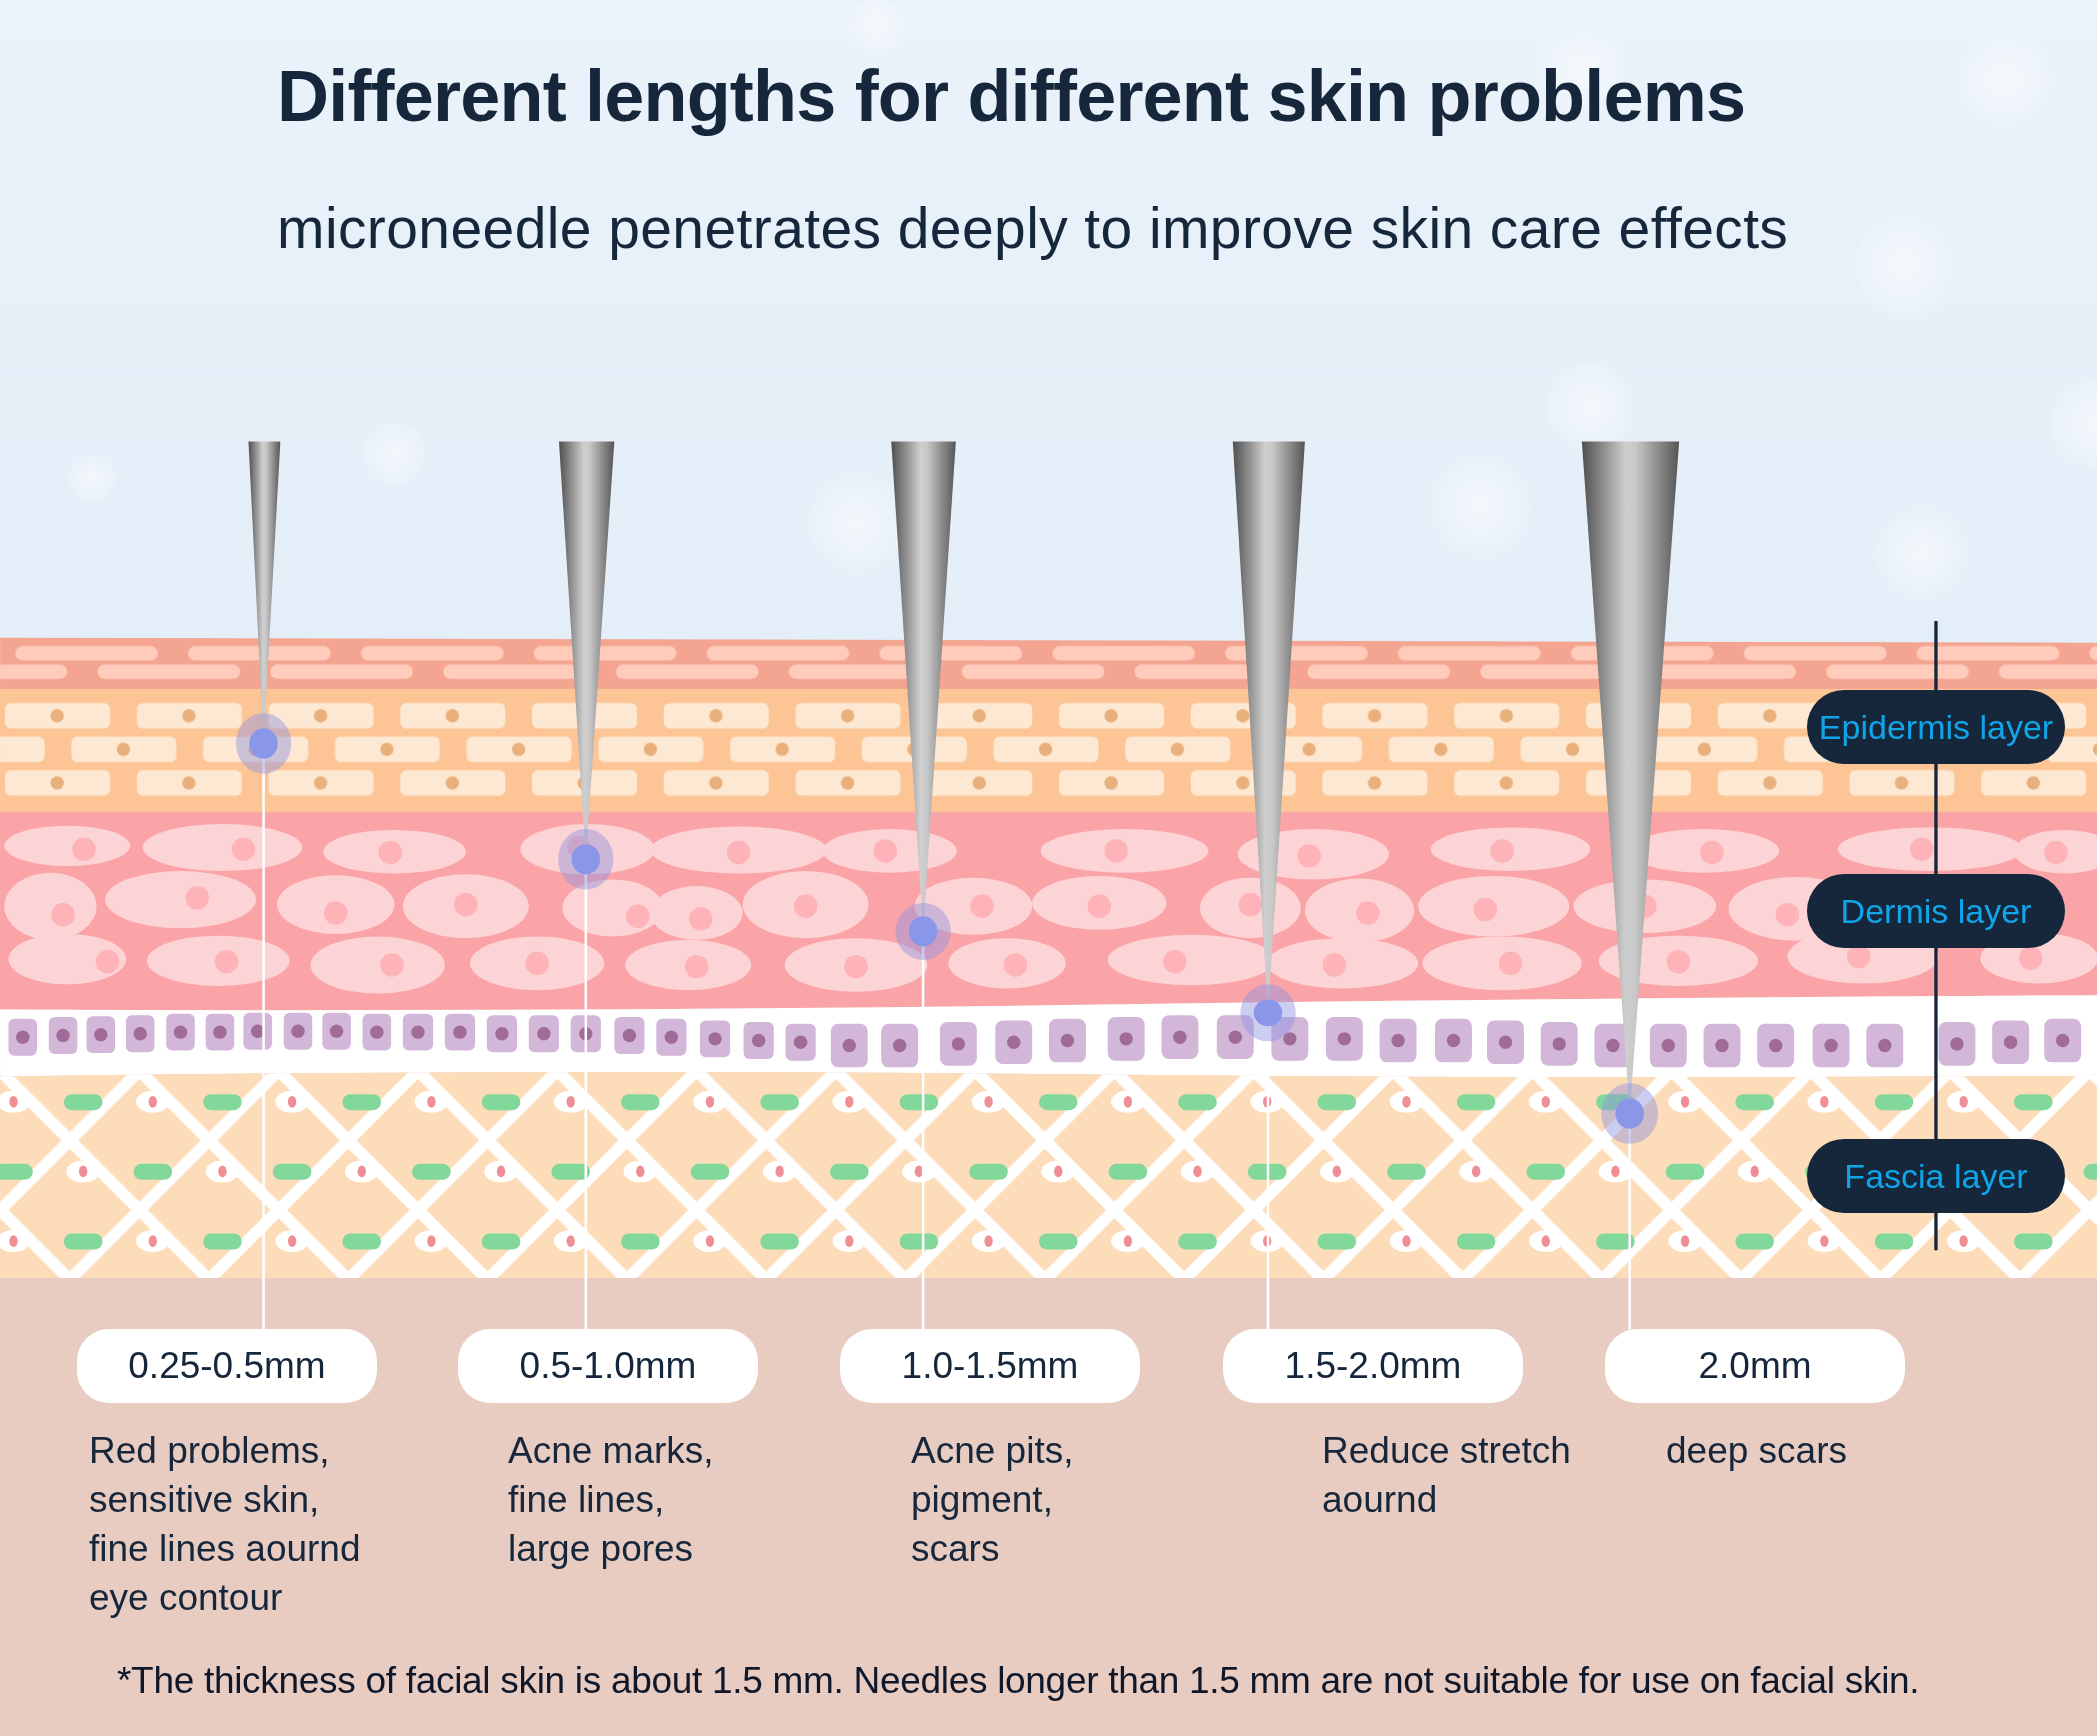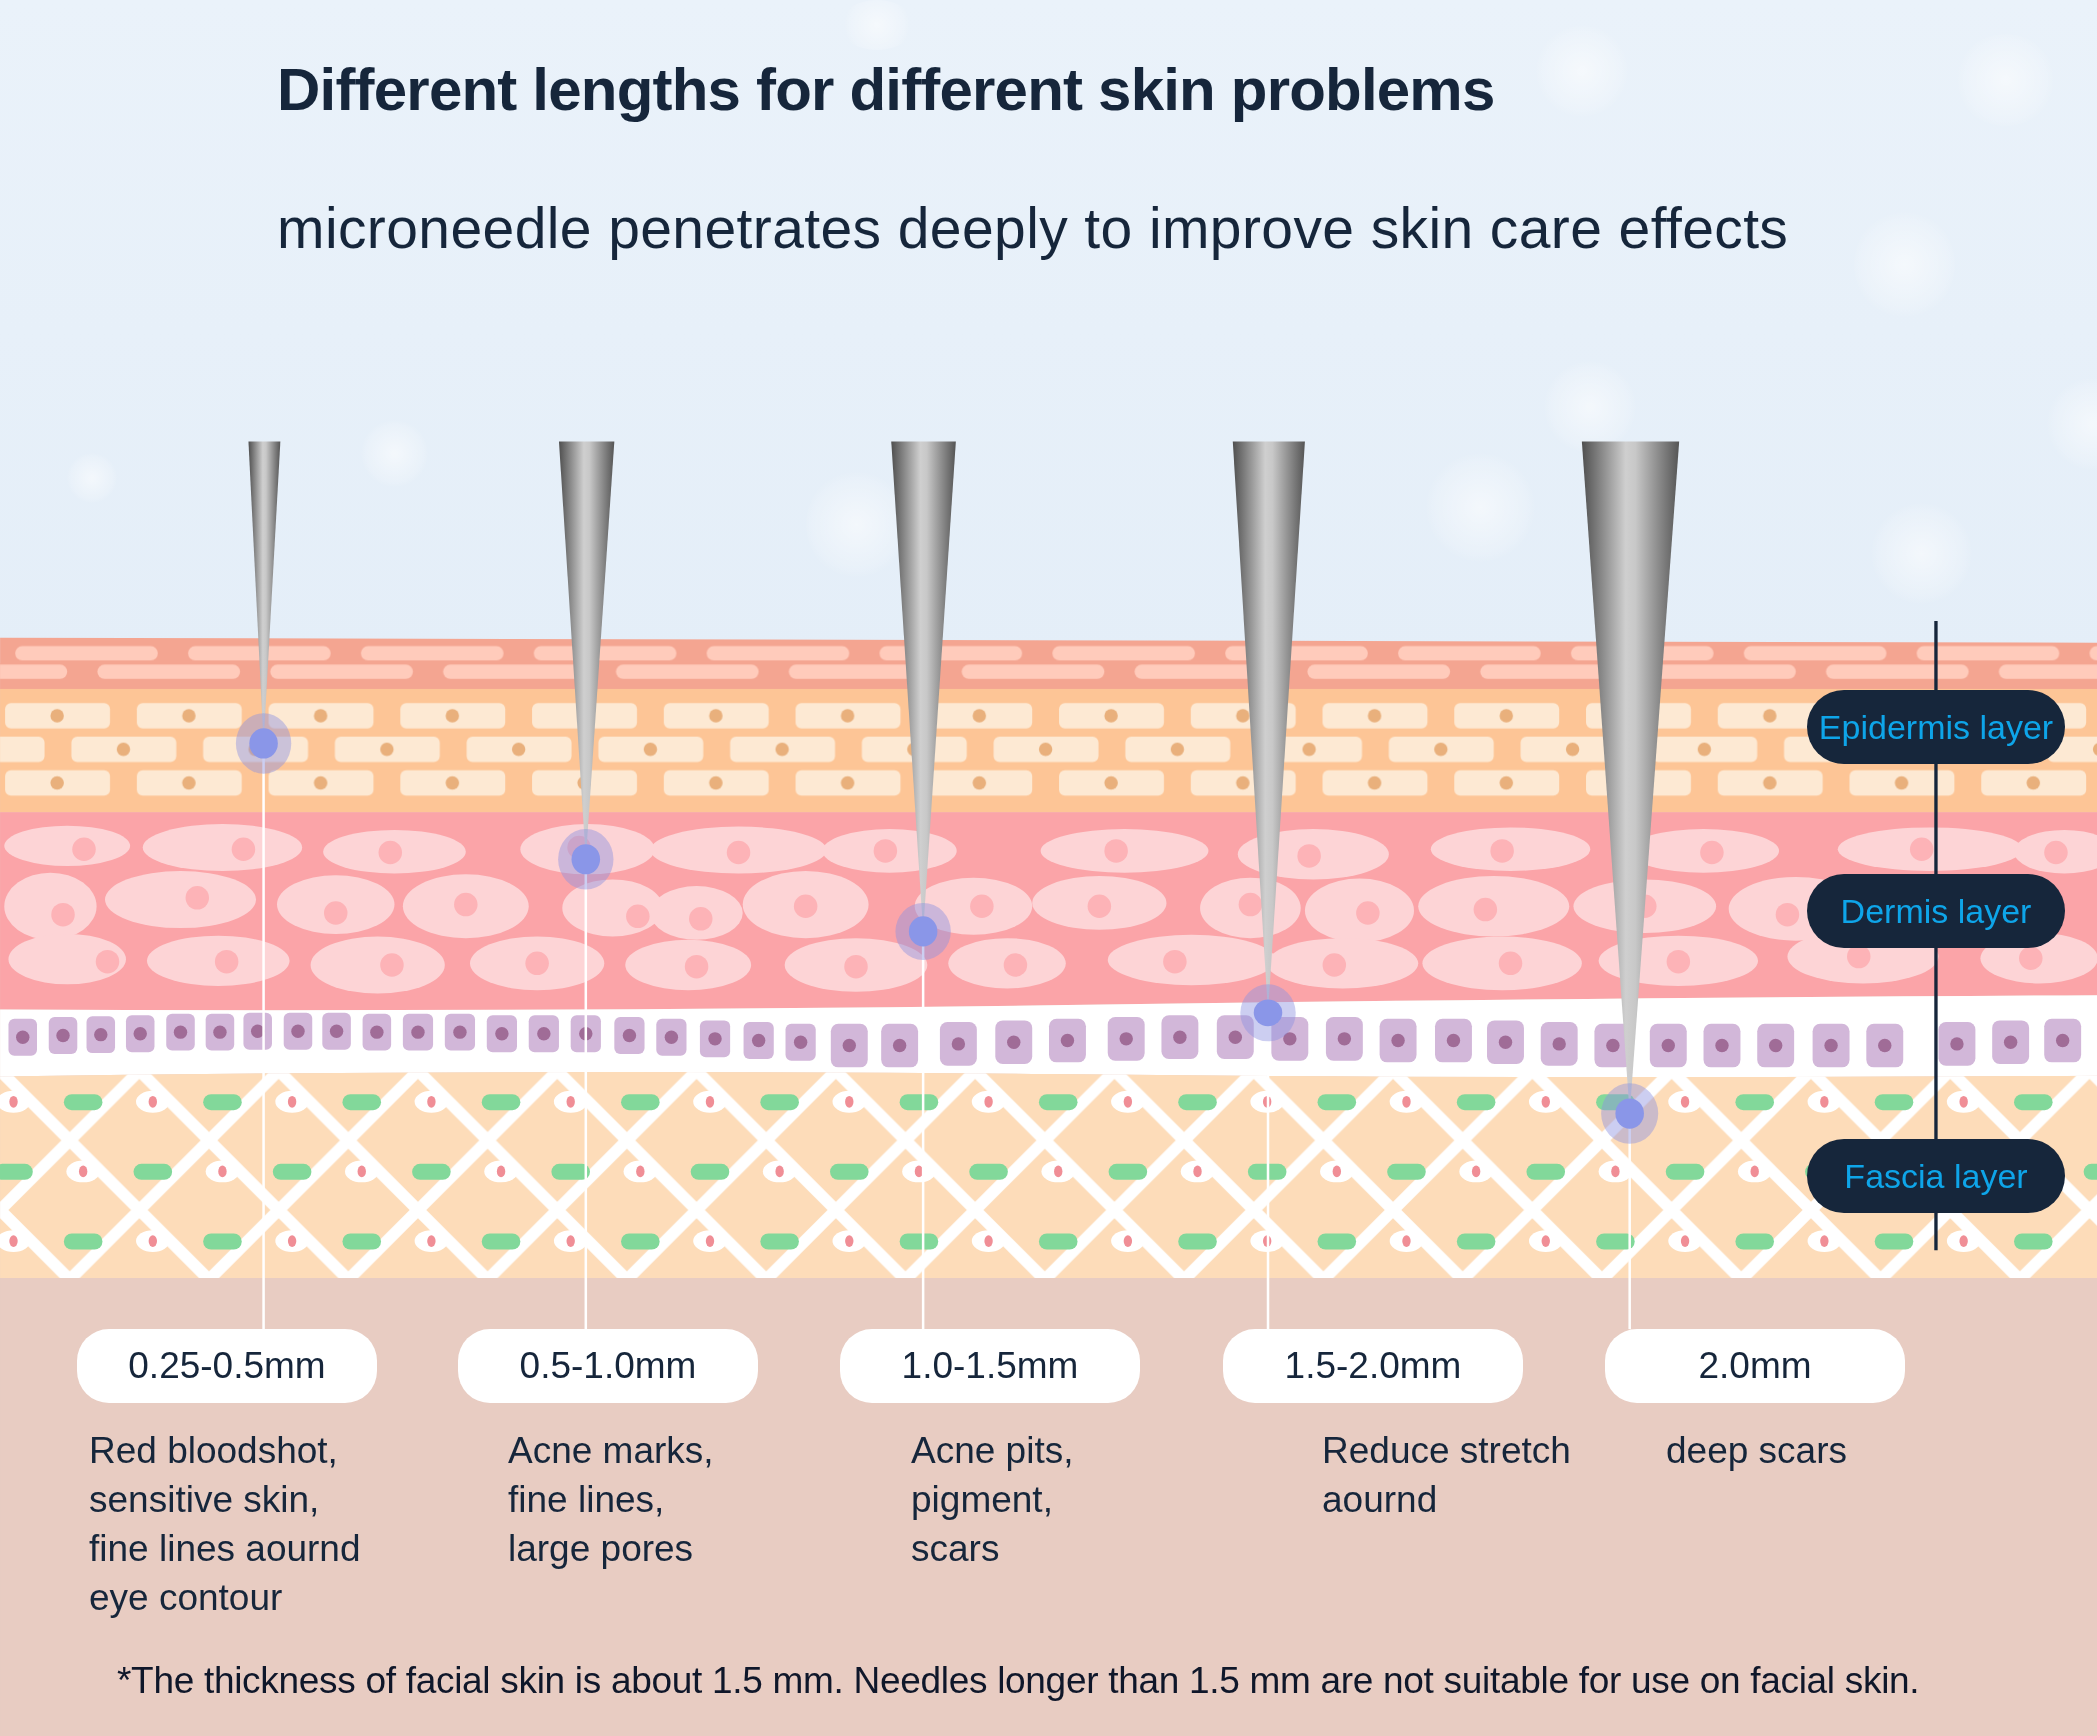--- a/index.html
+++ b/index.html
@@ -1,19 +1,19 @@
 <!DOCTYPE html>
 <html style="font-size:13.4px"><head>
 <meta charset="utf-8">
 <style>
   html, body { margin:0; padding:0; }
   body { width:2098px; height:1737px; position:relative; overflow:hidden; font-family:"Liberation Sans", "DejaVu Sans", sans-serif; background:#e8ccc2; }
   .sky { position:absolute; left:0; top:0; width:2098px; height:663px; background:linear-gradient(180deg,#eaf2fa 0%,#e4eef8 100%); }
   .bokeh { position:absolute; border-radius:50%; background:radial-gradient(circle, rgba(255,255,255,0.55) 0%, rgba(255,255,255,0.15) 60%, rgba(255,255,255,0) 72%); }
-  .title { position:absolute; left:277px; top:55px; font-size:60px; font-weight:bold; color:#16263b; letter-spacing:-0.8px; white-space:nowrap; }
+  .title { position:absolute; left:277px; top:55px; font-size:72px; font-weight:bold; color:#16263b; letter-spacing:-0.8px; white-space:nowrap; }
   .subtitle { position:absolute; left:277px; top:195px; font-size:57px; color:#16263b; white-space:nowrap; letter-spacing:0.4px; }
   svg.scene { position:absolute; left:0; top:0; }
   .layer-pill { position:absolute; left:1807px; width:258px; height:74px; border-radius:37px; background:#16263b; color:#0ea5e9; font-size:34px; display:flex; align-items:center; justify-content:center; white-space:nowrap; }
   .len-pill { position:absolute; top:1329px; height:74px; width:300px; border-radius:32px; background:#fff; color:#16263b; font-size:37px; display:flex; align-items:center; justify-content:center; white-space:nowrap; }
   .desc { position:absolute; top:1426px; font-size:37px; line-height:49px; color:#16263b; white-space:nowrap; }
   .desc div { display:block; }
   .note { position:absolute; left:117px; top:1660px; font-size:37px; color:#0f172a; white-space:nowrap; letter-spacing:-0.3px; }
 </style>
 </head>
 <body>
@@ -455,21 +455,21 @@
 <div class="layer-pill" style="top:874px;">Dermis layer</div>
 <div class="layer-pill" style="top:1139px;">Fascia layer</div>
 
 <div class="len-pill" style="left:77px;">0.25-0.5mm</div>
 <div class="len-pill" style="left:458px;">0.5-1.0mm</div>
 <div class="len-pill" style="left:840px;">1.0-1.5mm</div>
 <div class="len-pill" style="left:1223px;">1.5-2.0mm</div>
 <div class="len-pill" style="left:1605px;">2.0mm</div>
 
 <div class="desc" style="left:89px;">
-  <div>Red bloodshot,</div>
+  <div>Red problems,</div>
   <div>sensitive skin,</div>
   <div>fine lines aournd</div>
   <div>eye contour</div>
 </div>
 <div class="desc" style="left:508px;">
   <div>Acne marks,</div>
   <div>fine lines,</div>
   <div>large pores</div>
 </div>
 <div class="desc" style="left:911px;">

